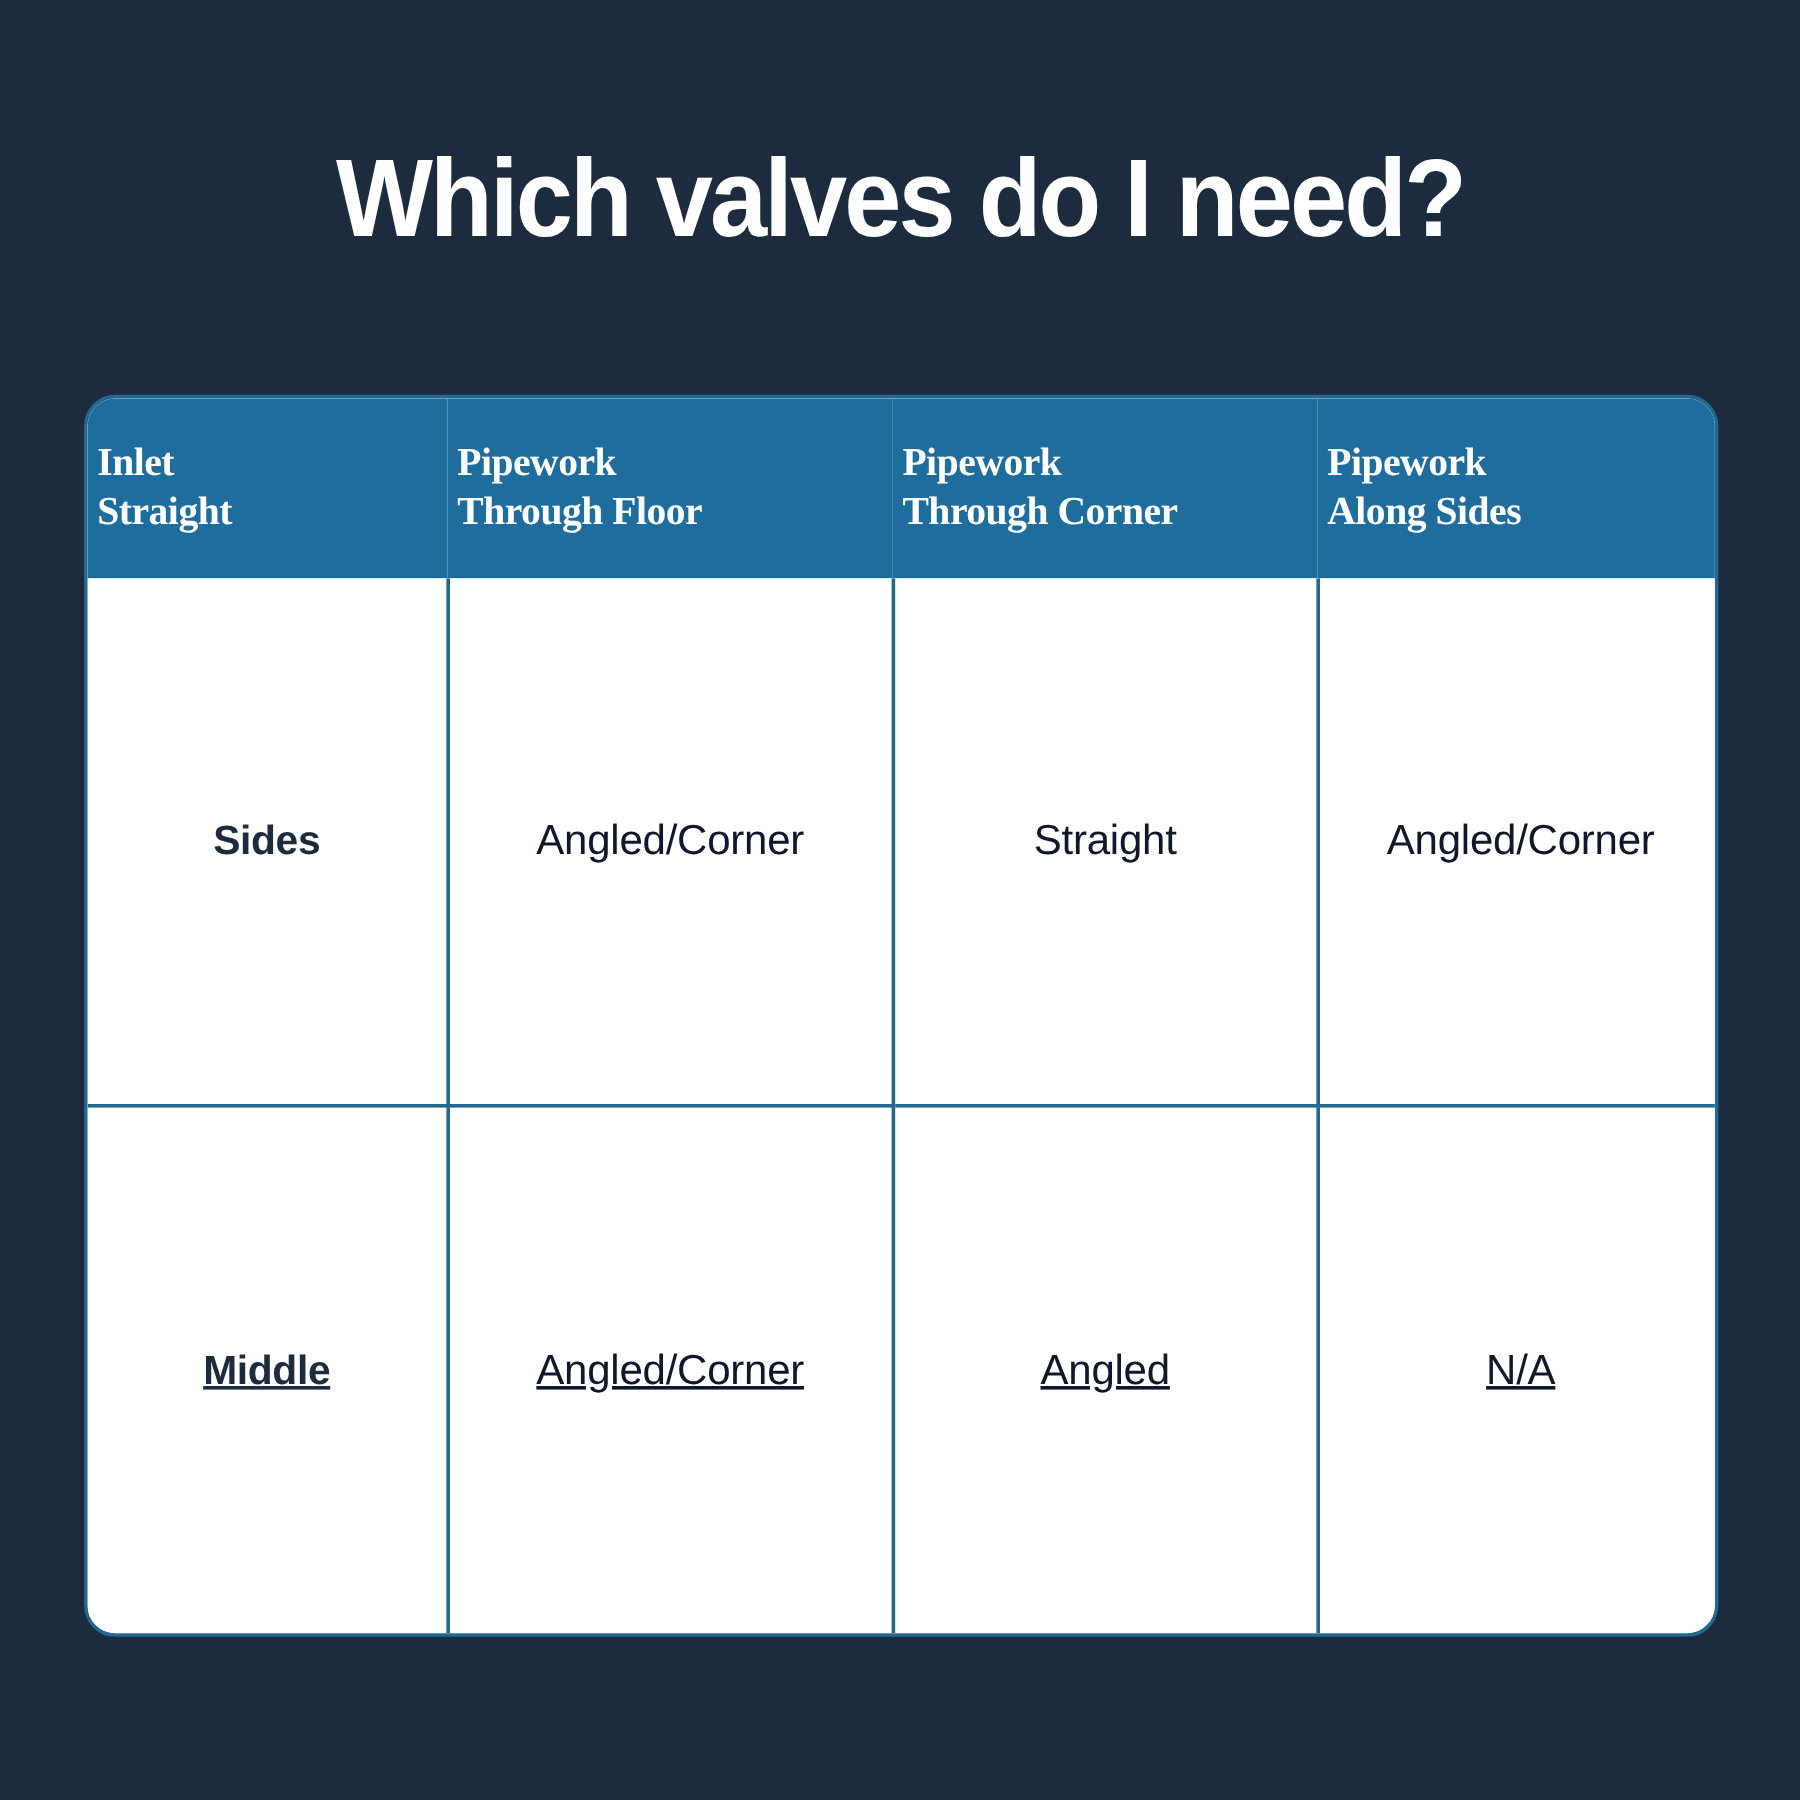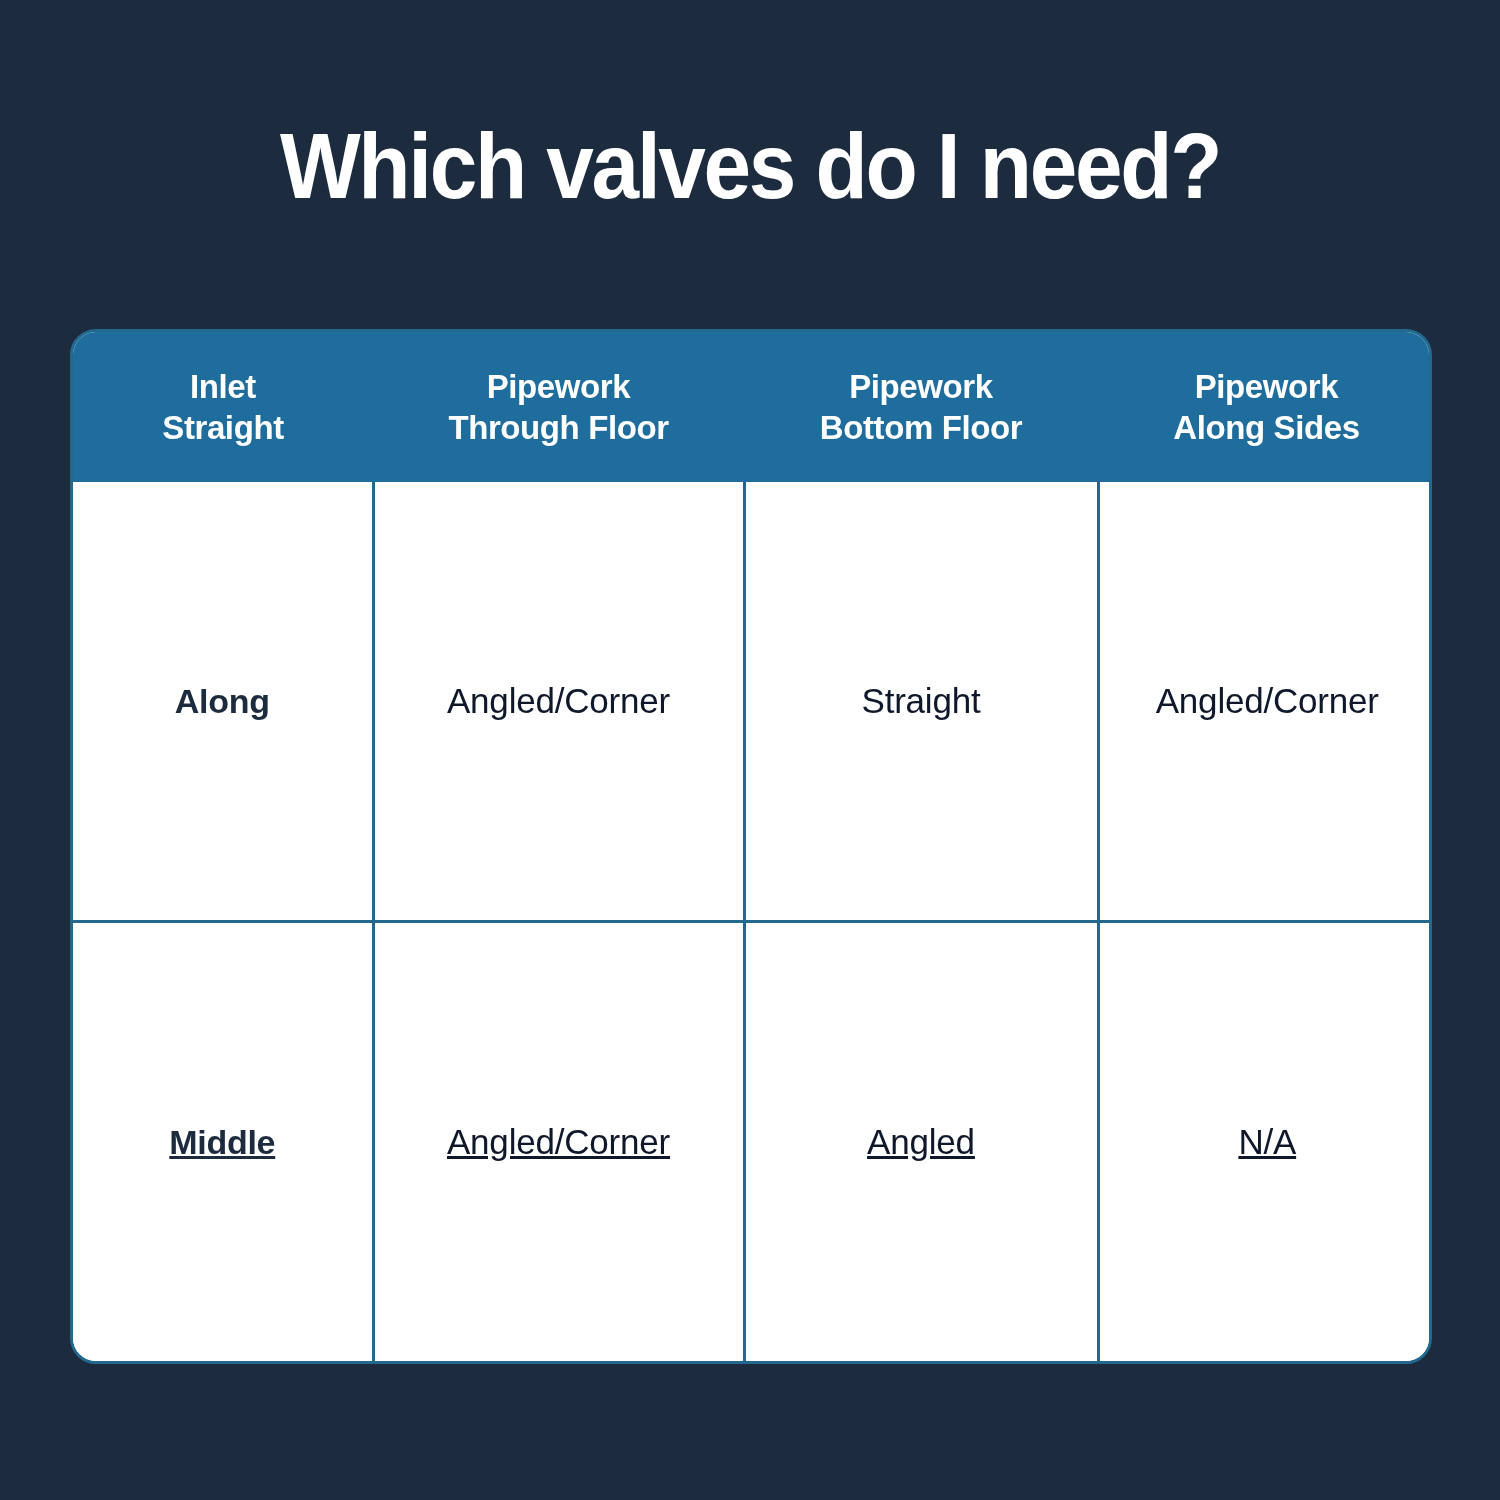--- a/index.html
+++ b/index.html
@@ -60,26 +60,26 @@
     border-collapse: collapse;
     table-layout: fixed;
   }
 
   
   .valve-table thead th {
     background: #1f6d9c;
     color: #ffffff;
     height: 150px;
     padding: 0 8px;
-    font-family: Liberation Sans, sans-serif;
+    font-family: Liberation Serif, serif;
     font-size: 33px;
     font-weight: 700;
     line-height: 1.25;
     letter-spacing: -0.4px;
-    text-align: center;
+    text-align: left;
     vertical-align: middle;
     border: none;
   }
   .valve-table thead th .hdr-line {
     display: block;
     white-space: nowrap;
   }
 
   
   .valve-table tbody td {
@@ -136,31 +136,31 @@
           <th>
             <span class="hdr-line">Inlet</span>
             <span class="hdr-line">Straight</span>
           </th>
           <th>
             <span class="hdr-line">Pipework</span>
             <span class="hdr-line">Through Floor</span>
           </th>
           <th>
             <span class="hdr-line">Pipework</span>
-            <span class="hdr-line">Bottom Floor</span>
+            <span class="hdr-line">Through Corner</span>
           </th>
           <th>
             <span class="hdr-line">Pipework</span>
             <span class="hdr-line">Along Sides</span>
           </th>
         </tr>
       </thead>
       <tbody>
         <tr>
-          <td class="row-head">Along</td>
+          <td class="row-head">Sides</td>
           <td>Angled/Corner</td>
           <td>Straight</td>
           <td>Angled/Corner</td>
         </tr>
         <tr>
           <td class="row-head">Middle</td>
           <td>Angled/Corner</td>
           <td>Angled</td>
           <td>N/A</td>
         </tr>

